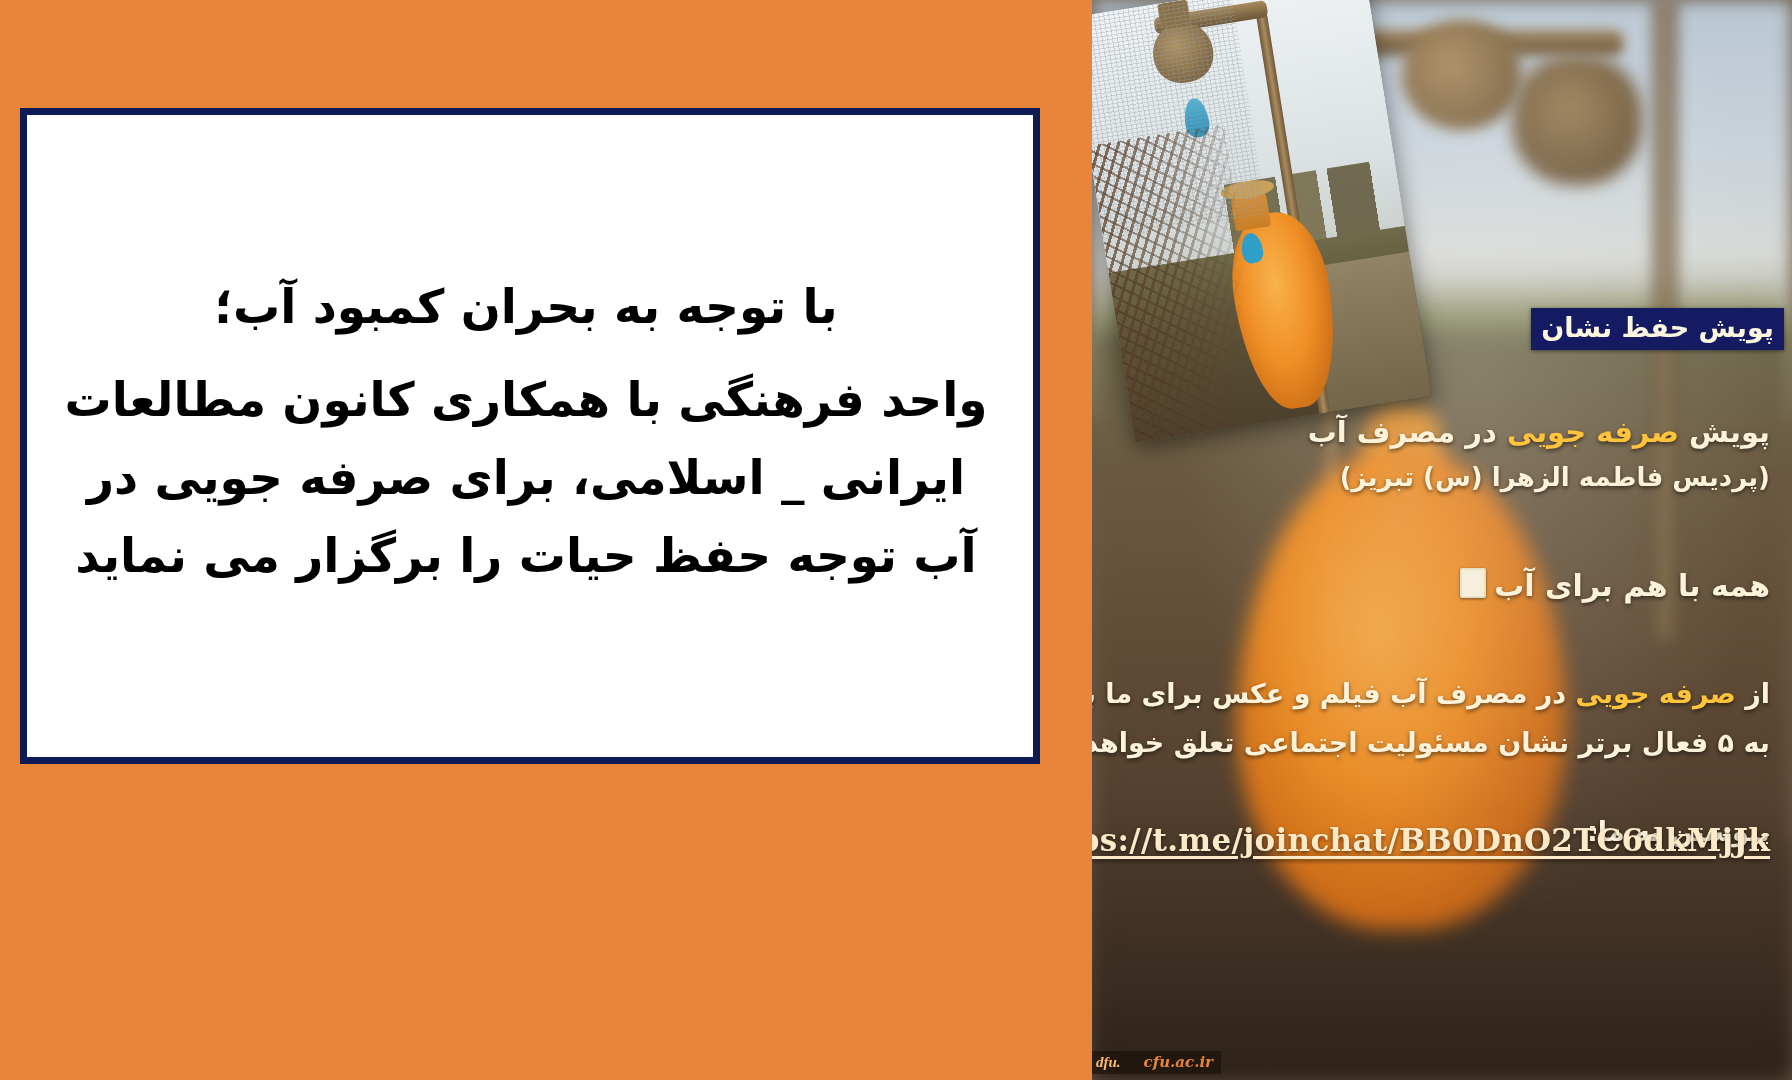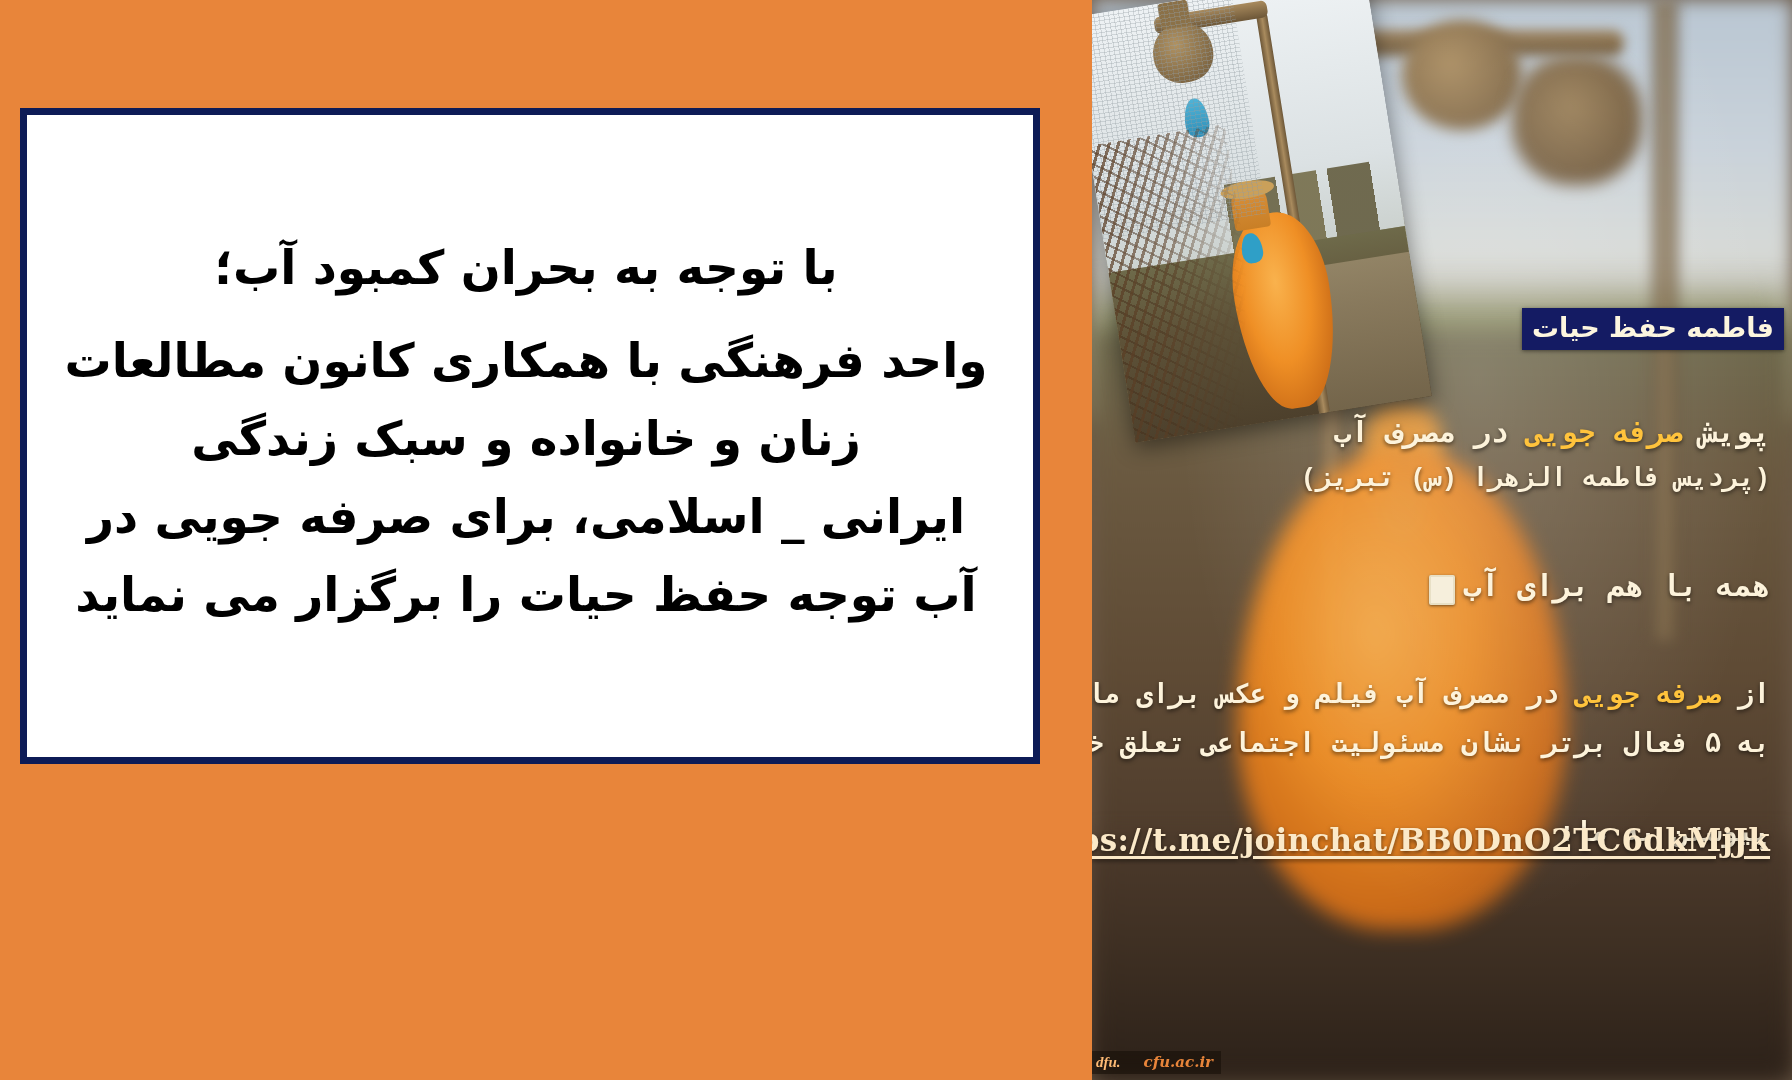--- a/index.html
+++ b/index.html
@@ -212,26 +212,25 @@
     letter-spacing:.5px;
     box-shadow:0 1px 4px rgba(0,0,0,.5);
   }
   .txt{
     position:absolute;
     color:#fdf3db;
     direction:rtl;
     font-weight:bold;
     text-shadow:0 2px 4px rgba(0,0,0,.55);
     white-space:nowrap;
-    font-family:Liberation Mono, monospace;
   }
   .line-slogan1{right:22px;top:415px;font-size:29px;}
   .line-slogan1 .hl{color:#ffc33c;}
   .line-slogan2{right:22px;top:462px;font-size:26px;margin-left:36px;}
-  .line-together{right:22px;top:568px;font-size:30px;display:flex;align-items:flex-end;gap:8px;}
+  .line-together{right:22px;top:568px;font-size:30px;display:flex;align-items:flex-start;gap:8px;}
   .chk{
     display:inline-block;width:22px;height:26px;
     background:#f6efdc;border:2px solid #e8e0c6;border-radius:2px;
     box-shadow:0 1px 3px rgba(0,0,0,.5);
   }
   .line-send1{right:22px;top:678px;font-size:27px;}
   .line-send1 .hl{color:#ffc33c;}
   .line-send2{right:22px;top:727px;font-size:27px;}
   .line-join{right:22px;top:784px;font-size:27px;margin-top:32px;}
   .line-url{
@@ -260,21 +259,20 @@
 </style>
 </head>
 <body>
 
 <div id="stage">
 
   <div class="right-panel">
     <div class="announcement-box">
       <div class="ann-line l1">با توجه به بحران کمبود آب؛</div>
       <div class="ann-line l2">واحد فرهنگی با همکاری کانون مطالعات</div>
-      <div class="ann-line l3">زنان و خانواده و سبک زندگی</div>
       <div class="ann-line l4">ایرانی _ اسلامی، برای صرفه جویی در</div>
       <div class="ann-line l5">آب توجه حفظ حیات را برگزار می نماید</div>
     </div>
   </div>
 
   <div class="left-panel">
 
     <div class="bg-sky"></div>
     <div class="bg-greenband"></div>
     <div class="bg-ground"></div>
@@ -300,21 +298,21 @@
       <div class="pc-tap-knob"></div>
       <div class="pc-drop"></div>
       <div class="pc-jug"></div>
       <div class="pc-jug-neck"></div>
       <div class="pc-jug-lip"></div>
       <div class="pc-jug-drop"></div>
       <div class="pc-texture"></div>
       <div class="pc-dissolve"></div>
     </div>
 
-    <div class="campaign-banner">فاطمه حفظ حیات</div>
+    <div class="campaign-banner">پویش حفظ نشان</div>
 
     <div class="txt line-slogan1">
       <span>پویش </span><span class="hl">صرفه جویی</span><span> در مصرف آب</span>
     </div>
     <div class="txt line-slogan2">(پردیس فاطمه الزهرا (س) تبریز)</div>
 
     <div class="txt line-together">
       <span>همه با هم برای آب</span>
       <span class="chk"></span>
     </div>

